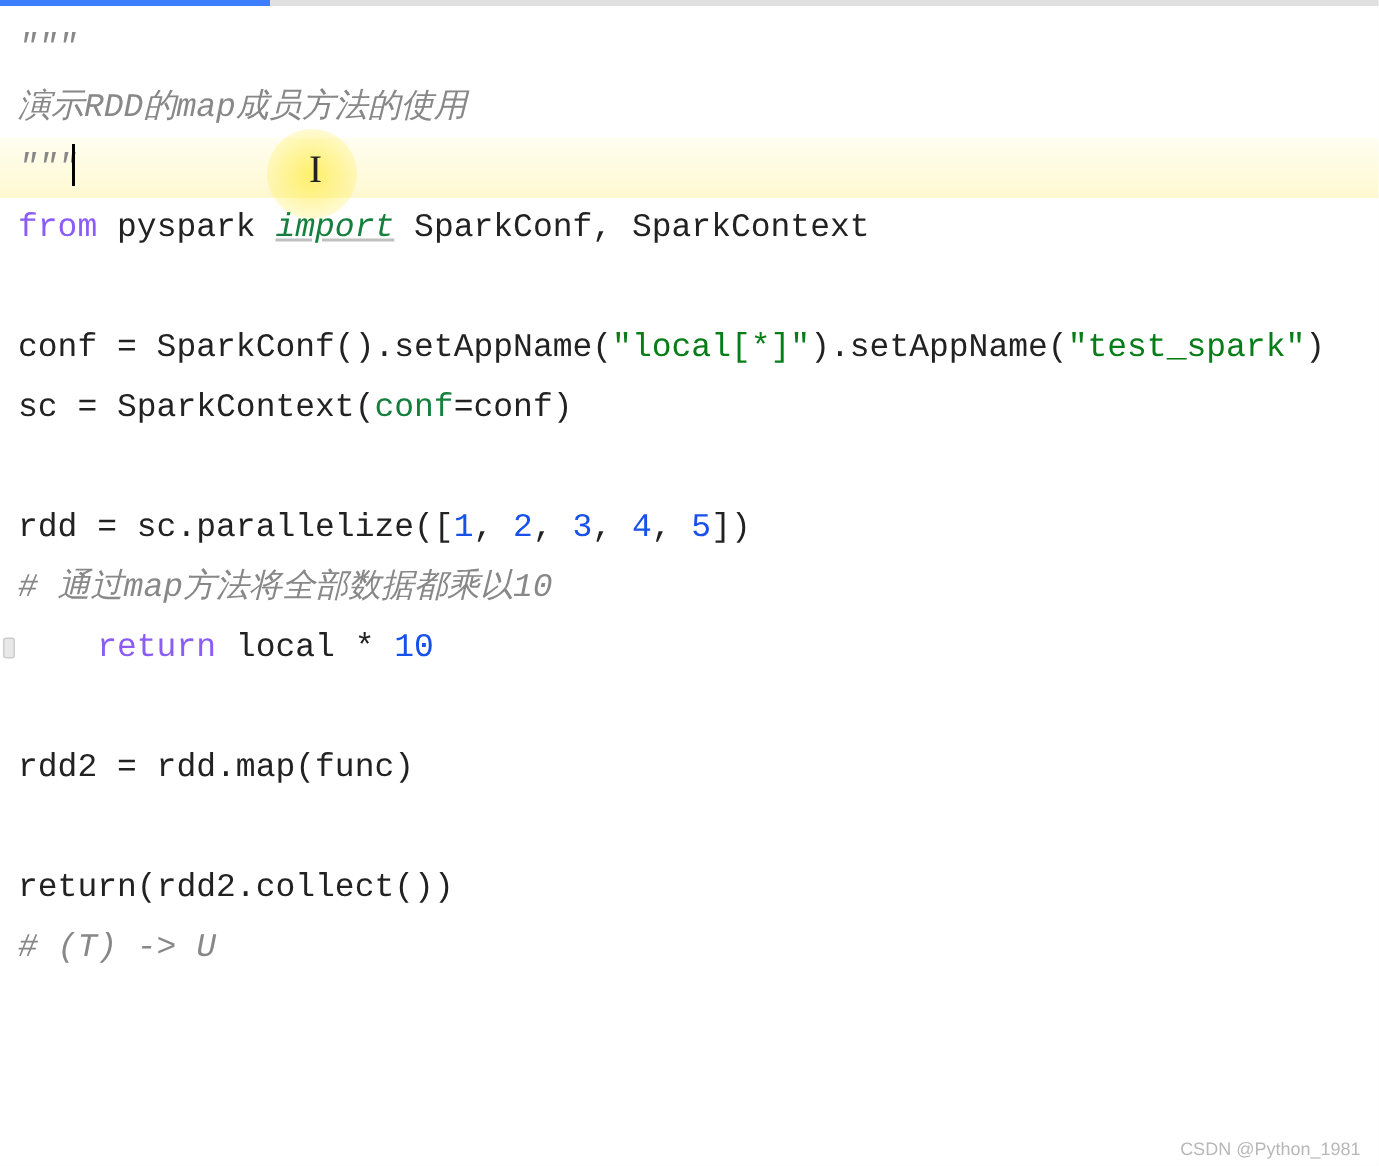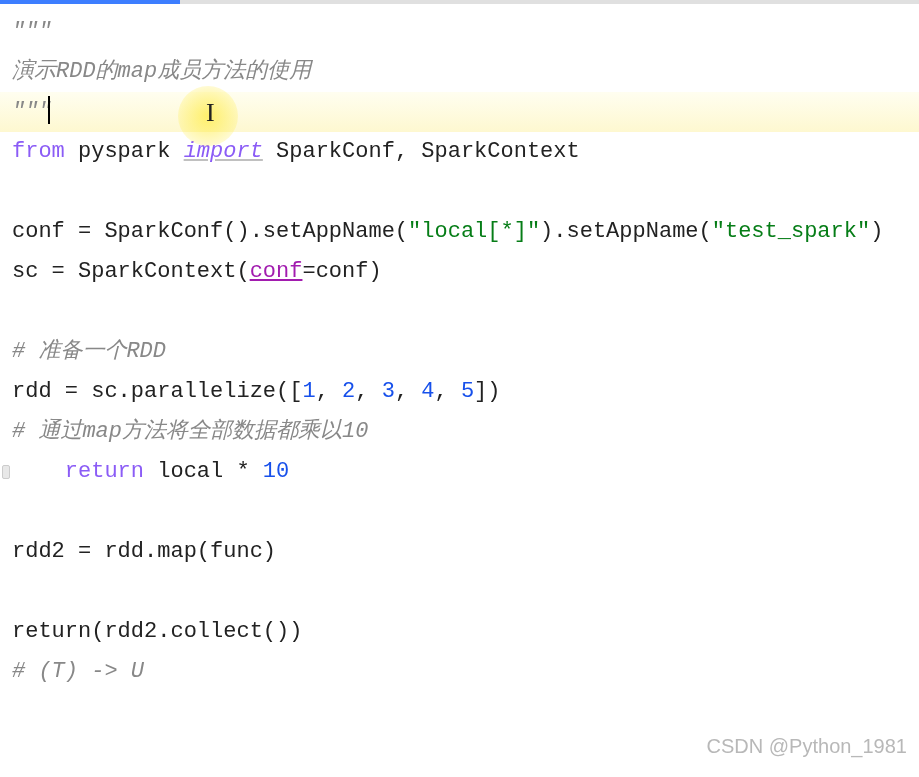--- a/index.html
+++ b/index.html
@@ -44,25 +44,25 @@
       right: 0;
       height: 40px;
       z-index: 0;
     }
     .line-content {
       position: relative;
       z-index: 1;
     }
     .gray { color: #888888; font-style: italic; }
     .kw-blue { color: #8b5cf6; }
-    .kw-import { color: #8b5cf6; font-style: italic; text-decoration: underline; text-decoration-color: #c0c0c0; margin-top: 20px; }
+    .kw-import { color: #15803d; font-style: italic; text-decoration: underline; text-decoration-color: #c0c0c0; margin-top: 20px; }
     .black { color: #222222; text-align: center; }
     .string { color: #067d17; }
     .number { color: #1750eb; }
-    .param { color: #a21caf; text-decoration: underline; }
+    .param { color: #15803d; }
     .comment { color: #888888; font-style: italic; }
     .cursor-highlight {
       position: absolute;
       left: 178px;
       top: 82px;
       width: 60px;
       height: 60px;
       border-radius: 50%;
       background: radial-gradient(circle, rgba(255,235,59,0.7) 0%, rgba(255,235,59,0.3) 60%, rgba(255,235,59,0) 100%);
       z-index: 2;
@@ -94,24 +94,24 @@
       position: absolute;
       left: -10px;
       width: 8px;
       height: 14px;
       background: #e8e8e8;
       border: 1px solid #ccc;
       border-radius: 2px;
     }
     .watermark {
       position: absolute;
-      bottom: 19px;
+      bottom: 4px;
       right: 12px;
       color: #b8b8b8;
-      font-size: 20px;
+      font-size: 12px;
       font-family: Arial, sans-serif;
       z-index: 5;
       margin-left: 48px;
     }
   </style>
 </head>
 <body>
 
 <div class="editor">
   <div class="tab-indicator"></div>
@@ -130,21 +130,20 @@
   <div class="line line-content"><span class="kw-blue">from</span><span class="black"> pyspark </span><span class="kw-import">import</span><span class="black"> SparkConf, SparkContext</span></div>
 
   <div class="line line-content">&nbsp;</div>
 
   <div class="line line-content"><span class="black">conf = SparkConf().setAppName(</span><span class="string">"local[*]"</span><span class="black">).setAppName(</span><span class="string">"test_spark"</span><span class="black">)</span></div>
 
   <div class="line line-content"><span class="black">sc = SparkContext(</span><span class="param">conf</span><span class="black">=conf)</span></div>
 
   <div class="line line-content">&nbsp;</div>
 
-  <div class="line line-content"><span class="comment"># 准备一个RDD</span></div>
 
   <div class="line line-content"><span class="black">rdd = sc.parallelize([</span><span class="number">1</span><span class="black">, </span><span class="number">2</span><span class="black">, </span><span class="number">3</span><span class="black">, </span><span class="number">4</span><span class="black">, </span><span class="number">5</span><span class="black">])</span></div>
 
   <div class="line line-content"><span class="comment"># 通过map方法将全部数据都乘以10</span></div>
 
 
   <div class="line line-content" style="position:relative"><div class="fold-marker" style="top:13px"></div><span class="kw-blue">    return </span><span class="black">local * </span><span class="number">10</span></div>
 
   <div class="line line-content">&nbsp;</div>
 

